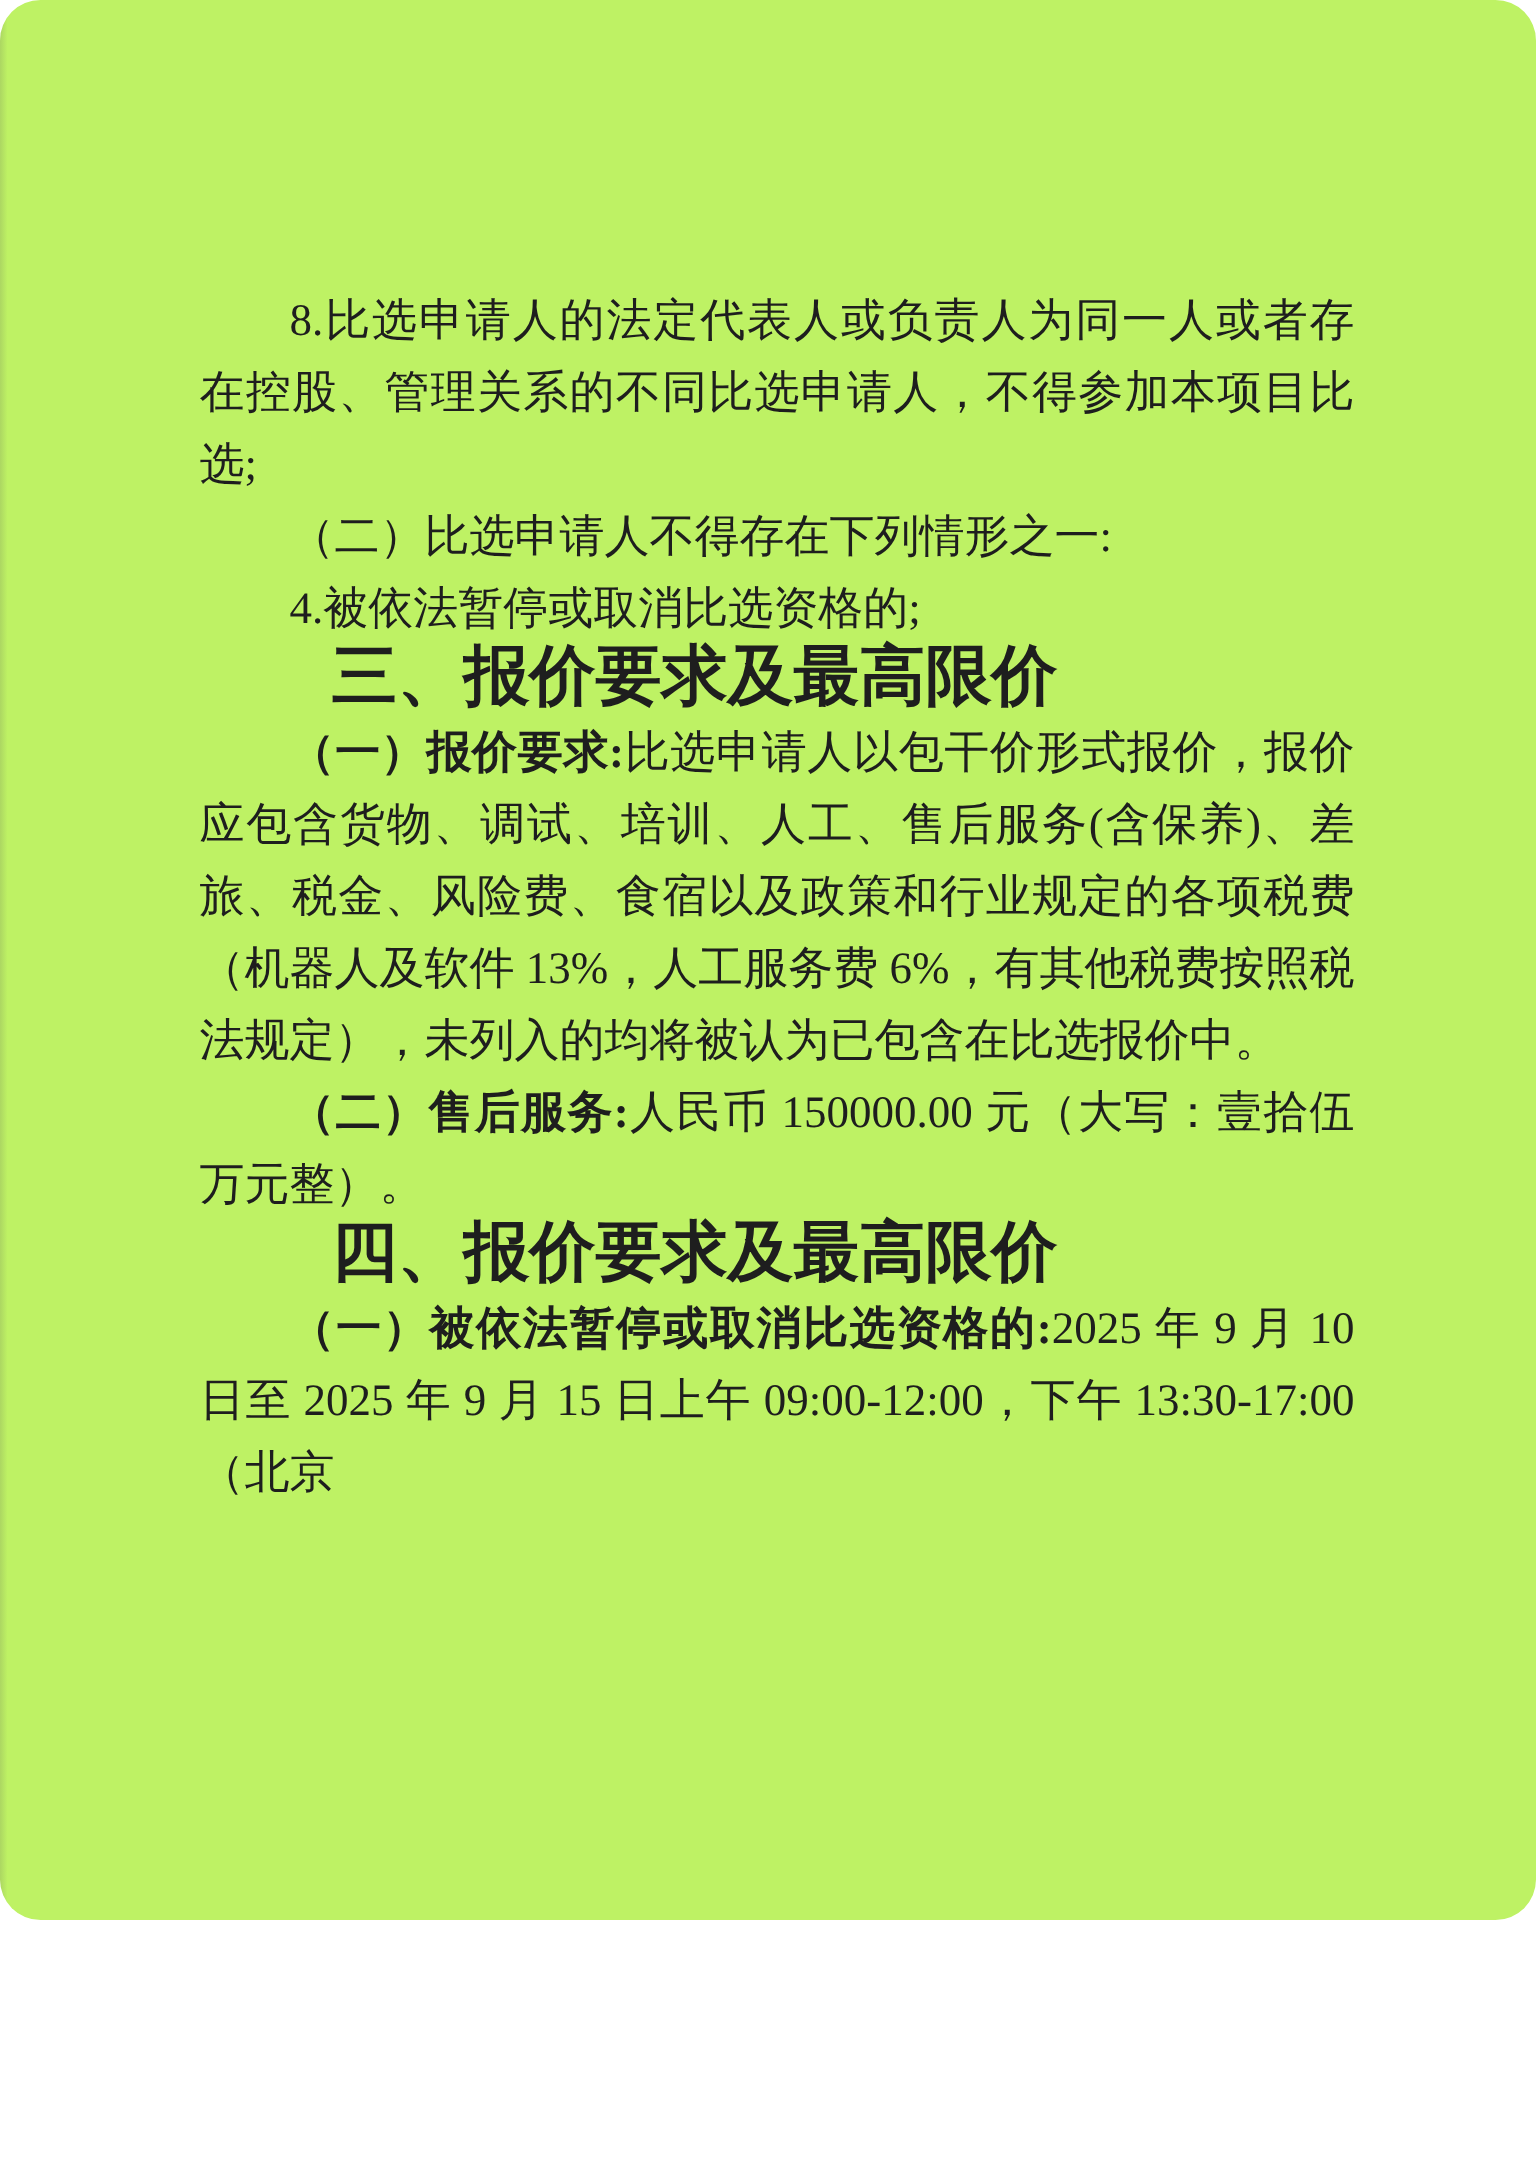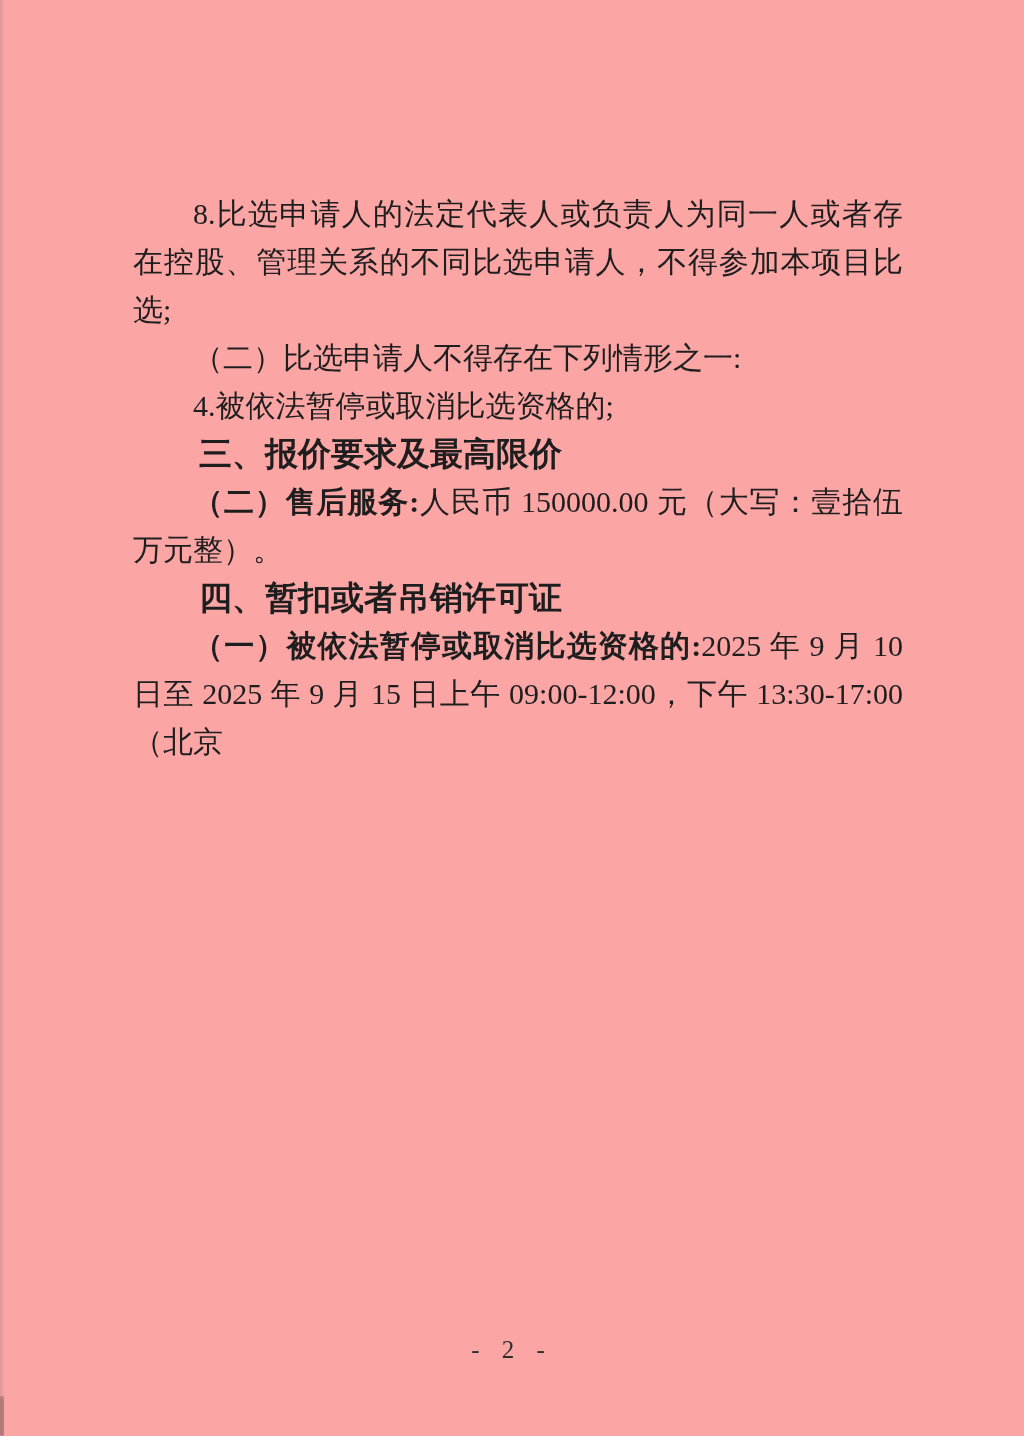--- a/index.html
+++ b/index.html
@@ -3,24 +3,25 @@
 <meta charset="utf-8">
 <style>
   html, body {
     margin: 0;
     padding: 0;
     background: #ffffff;
   }
   .page {
     position: relative;
     width: 1024px;
-    height: 1436px;
-    background: #fca5a5;
+    height: 1280px;
+    background: #bef264;
     overflow: hidden;
     color: #222222;
+    border-radius: 27px;
   }
   
   .scan-edge {
     position: absolute;
     left: 0; top: 0; bottom: 0;
     width: 5px;
     background: linear-gradient(to right, rgba(90,90,90,0.18), rgba(90,90,90,0.0));
     pointer-events: none;
   }
   .scan-speck {
@@ -47,23 +48,23 @@
   .content p {
     margin: 0;
     text-indent: 2em;
   }
   
   p.body { font-weight: normal; }
   
   p.subheading { font-weight: normal; }
   
   p.heading {
-    font-family: Liberation Serif, serif;
+    font-family: Liberation Mono, monospace;
     font-weight: bold;
-    font-size: 33px;
+    font-size: 44px;
   }
   
   .lead { font-weight: bold; }
   .footer {
     position: absolute;
     left: 0; right: 0;
     top: 1336px;
     text-align: center;
     font-family: "Liberation Serif", "DejaVu Serif", serif;
     font-size: 25px;
@@ -86,24 +87,25 @@
 
     <p class="subheading"><span>（二）比选申请人不得存在下列情形之一:</span></p>
 
     <p class="body"><span>4.被依法暂停或取消比选资格的;</span></p>
 
 
 
 
     <p class="heading"><span>三、报价要求及最高限价</span></p>
 
+    <p class="body"><span class="lead">（一）报价要求:</span><span>比选申请人以包干价形式报价，报价应包含货物、调试、培训、人工、售后服务(含保养)、差旅、税金、风险费、食宿以及政策和行业规定的各项税费（机器人及软件 13%，人工服务费 6%，有其他税费按照税法规定），未列入的均将被认为已包含在比选报价中。</span></p>
 
     <p class="body"><span class="lead">（二）售后服务:</span><span>人民币 150000.00 元（大写：壹拾伍万元整）。</span></p>
 
-    <p class="heading"><span>四、暂扣或者吊销许可证</span></p>
+    <p class="heading"><span>四、报价要求及最高限价</span></p>
 
     <p class="body"><span class="lead">（一）被依法暂停或取消比选资格的:</span><span>2025 年 9 月 10 日至 2025 年 9 月 15 日上午 09:00-12:00，下午 13:30-17:00（北京</span></p>
 
   </main>
 
   <div class="footer"><span>- 2 -</span></div>
 
 </div>
 
 </body></html>

